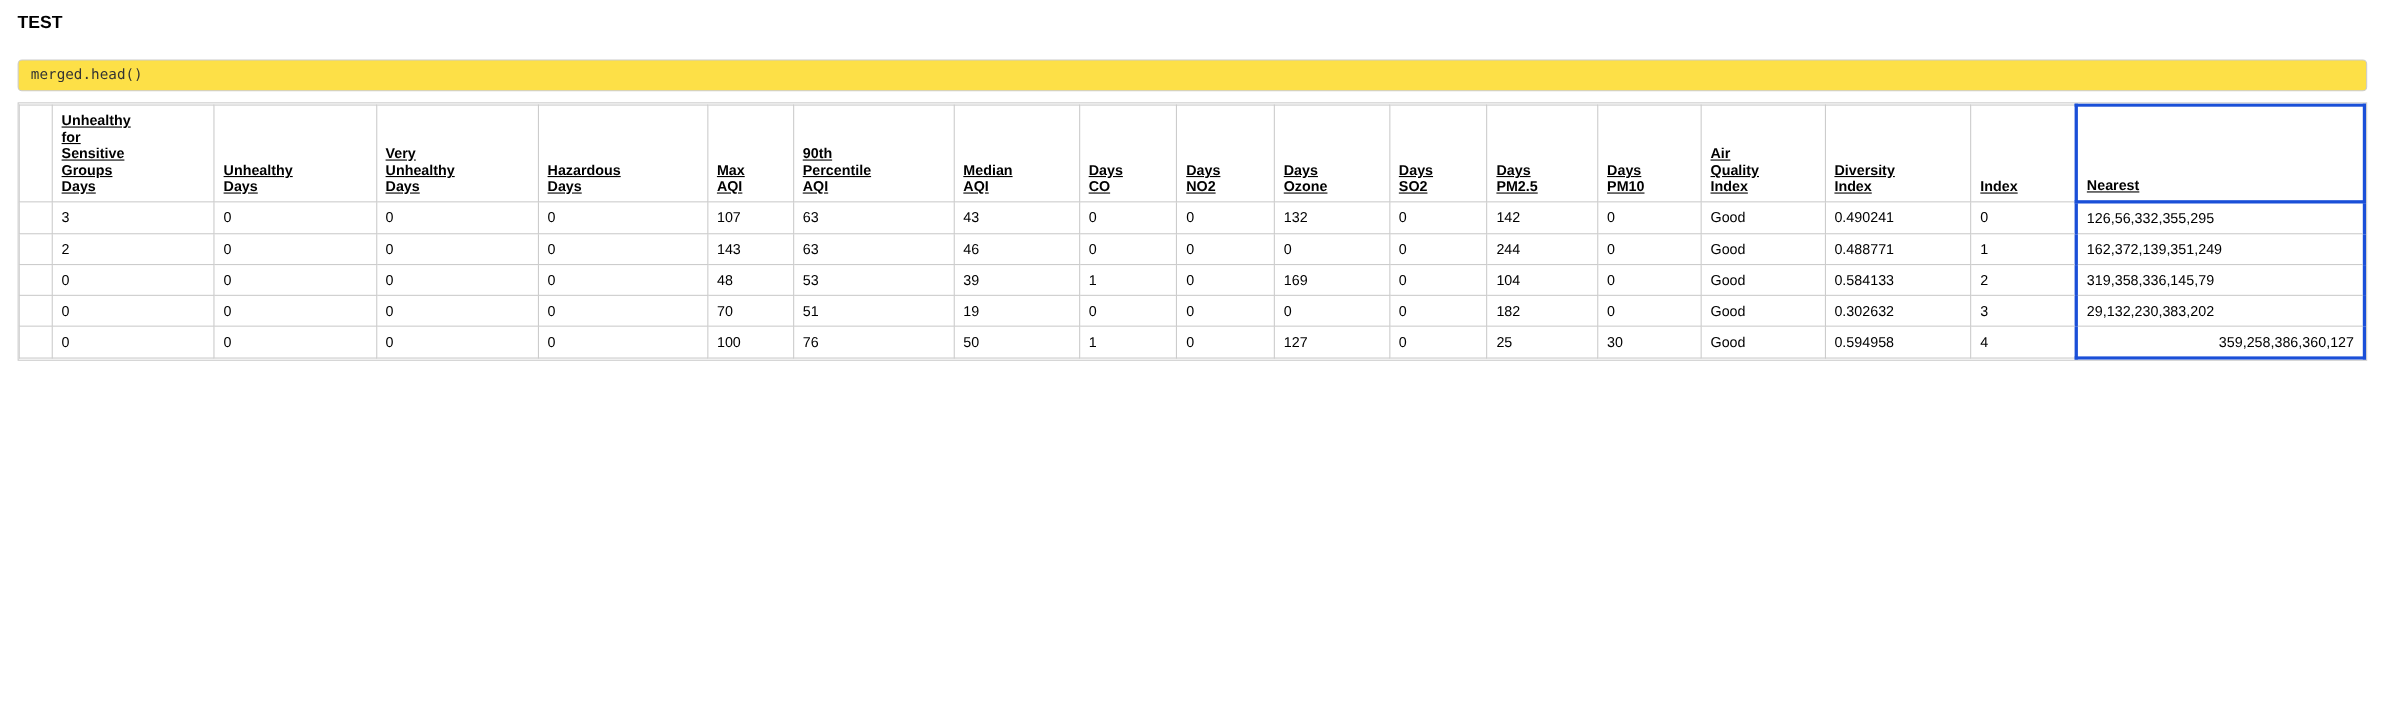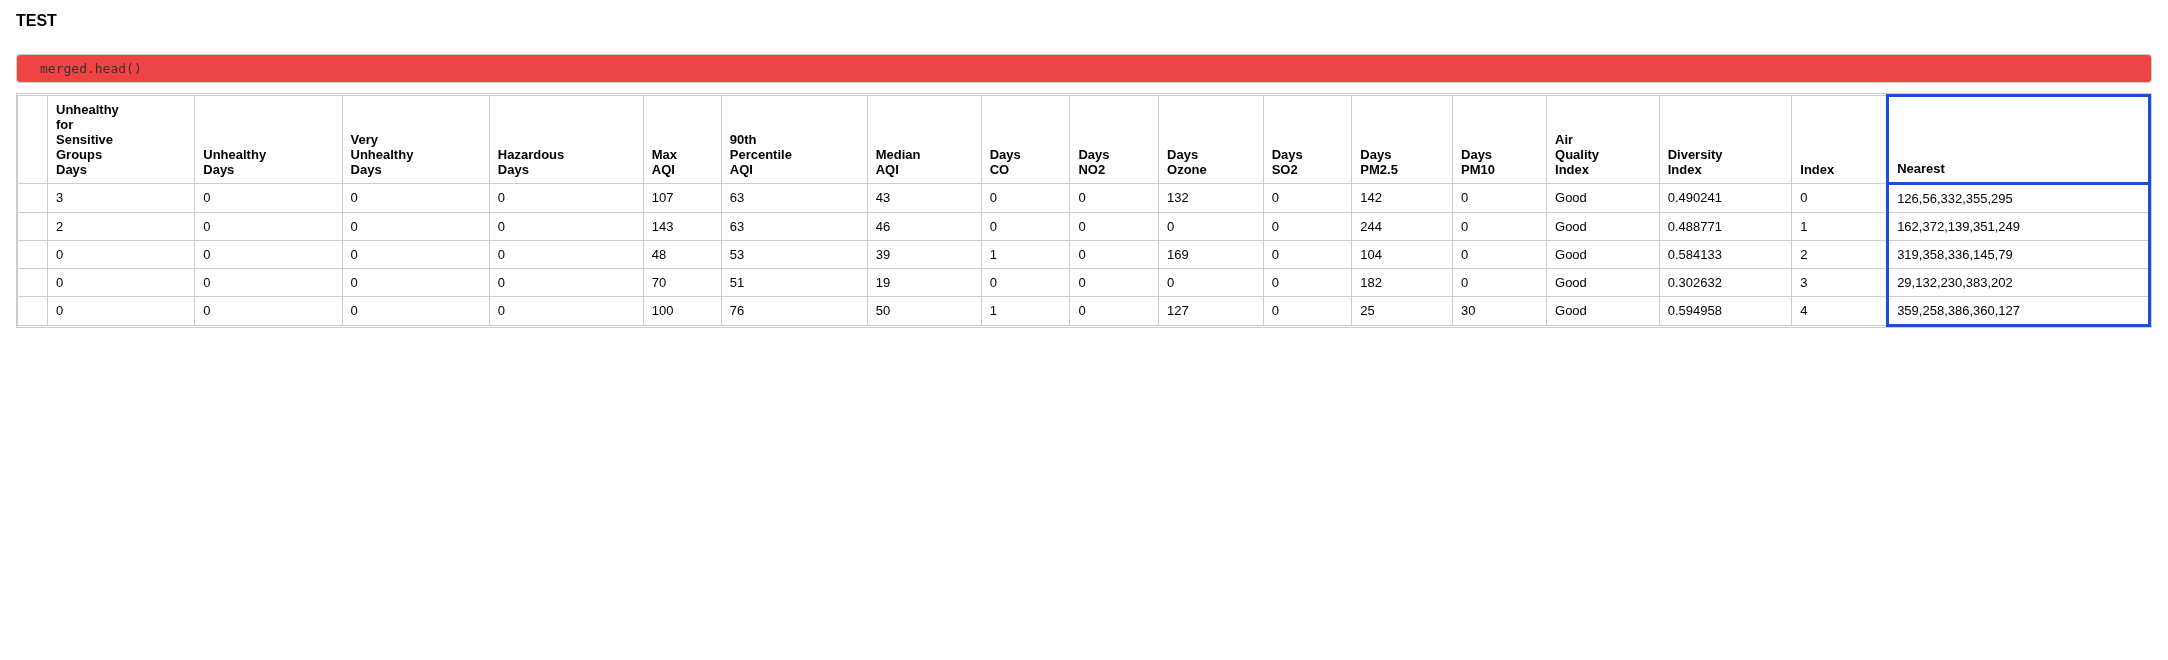--- a/index.html
+++ b/index.html
@@ -10,24 +10,24 @@
       padding: 12px 16px;
     }
     .page-title {
       font-weight: bold;
       font-size: 16px;
       margin-bottom: 24px;
     }
     .code-block {
       border: 1px solid #ccc;
       border-radius: 4px;
-      padding: 6px 23px;
+      padding: 6px 11px;
       font-family: monospace;
       font-size: 13px;
-      background: #ef4444;
+      background: #fde047;
       margin-bottom: 10px;
       color: #333;
     }
     .table-wrapper {
       overflow-x: auto;
       border: 1px solid #ccc;
     }
     table {
       border-collapse: collapse;
       width: 100%;
@@ -36,39 +36,41 @@
     th, td {
       border: 1px solid #ccc;
       padding: 6px 8px;
       text-align: left;
       vertical-align: top;
     }
     th {
       font-weight: bold;
       background: #fff;
       vertical-align: bottom;
+      text-decoration: underline;
     }
     tr:nth-child(even) td {
       background: #fff;
     }
     td {
       background: #fff;
     }
     .highlighted-col-header {
       border: 3px solid #1a4fd8 !important;
       outline: none;
     }
     .highlighted-col-cell {
       border-left: 3px solid #1a4fd8 !important;
       border-right: 3px solid #1a4fd8 !important;
     }
     .highlighted-col-cell-last {
       border-left: 3px solid #1a4fd8 !important;
       border-right: 3px solid #1a4fd8 !important;
       border-bottom: 3px solid #1a4fd8 !important;
+      text-align: right;
     }
   </style>
 </head>
 <body>
 
 <div class="page-title">TEST</div>
 <div class="code-block">merged.head()</div>
 
 <div class="table-wrapper">
   <table>

